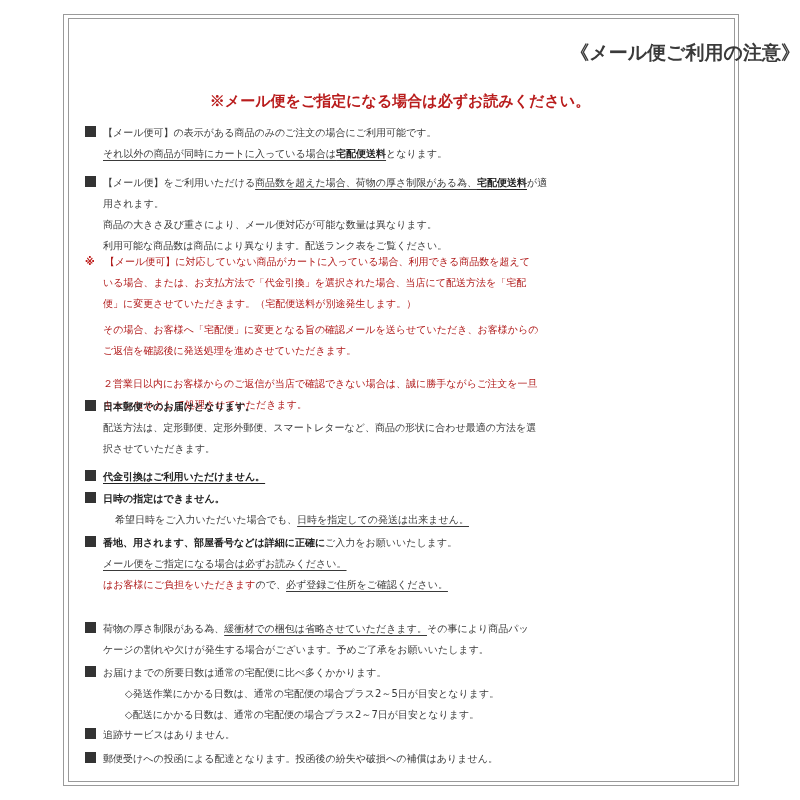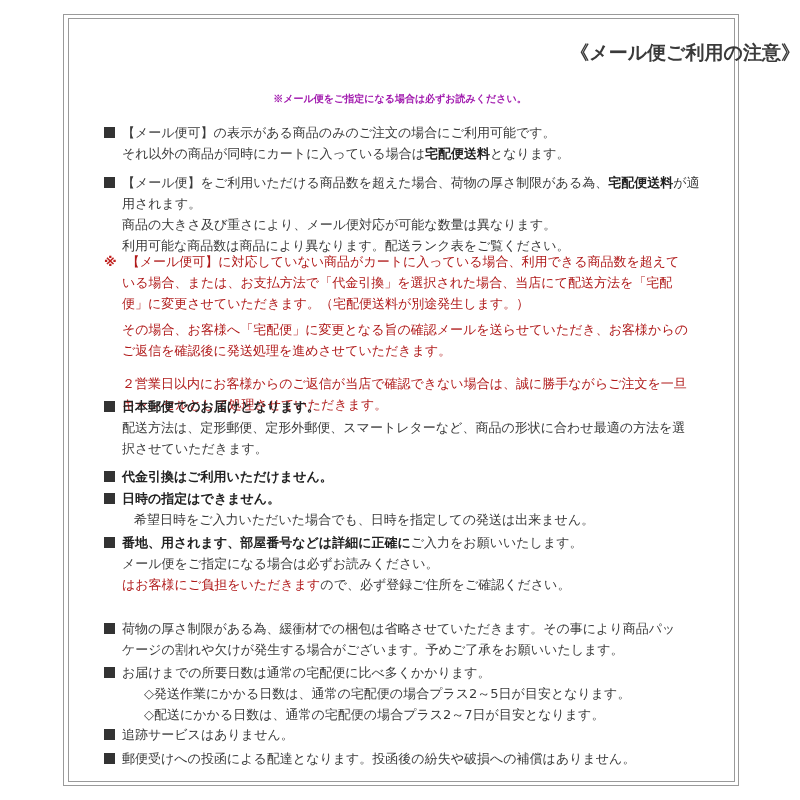--- a/index.html
+++ b/index.html
@@ -5,27 +5,27 @@
   html, body { margin:0; padding:0; }
   body { width:800px; height:800px; background:#ffffff; position:relative; overflow:hidden;
          font-family:"DejaVu Sans", sans-serif; color:#333; }
   .frame-outer { position:absolute; left:63px; top:14px; width:676px; height:772px;
                  border:1px solid #9a9a9a; box-sizing:border-box; }
   .frame-inner { position:absolute; left:68px; top:18px; width:667px; height:764px;
                  border:1px solid #9a9a9a; box-sizing:border-box; background:#fff; }
   .title { position:absolute; left:0; width:800px; top:40px; text-align:right;
            font-size:19px; font-weight:bold; color:#3a3a3a; font-family:"DejaVu Serif", serif; }
   .subtitle { position:absolute; left:0; width:800px; top:92px; text-align:center;
-              font-size:10px; font-weight:bold; color:#a21caf; font-family:"DejaVu Serif", serif; }
-  .blk { position:absolute; left:85px; width:640px; font-size:13px; line-height:21px; color:#3a3a3a;margin-left:19px; }
+              font-size:15px; font-weight:bold; color:#b91c1c; font-family:"DejaVu Serif", serif; }
+  .blk { position:absolute; left:85px; width:640px; font-size:10px; line-height:21px; color:#3a3a3a; }
   .row { white-space:nowrap; }
   .indent { padding-left:18px; }
   .indent3 { padding-left:40px; }
   .bullet { display:inline-block; width:11px; height:11px; background:#333; margin-right:7px; vertical-align:-1px; }
-  .u { text-underline-offset:3px; }
+  .u { text-decoration:underline; text-underline-offset:3px; }
   .b { font-weight:bold; color:#222; }
   .red { color:#b01a1a; }
   .redmark { color:#c0201e; font-weight:bold; margin-right:10px; }
 </style>
 </head>
 <body>
 
 <div class="frame-outer"></div>
 <div class="frame-inner"></div>
 

